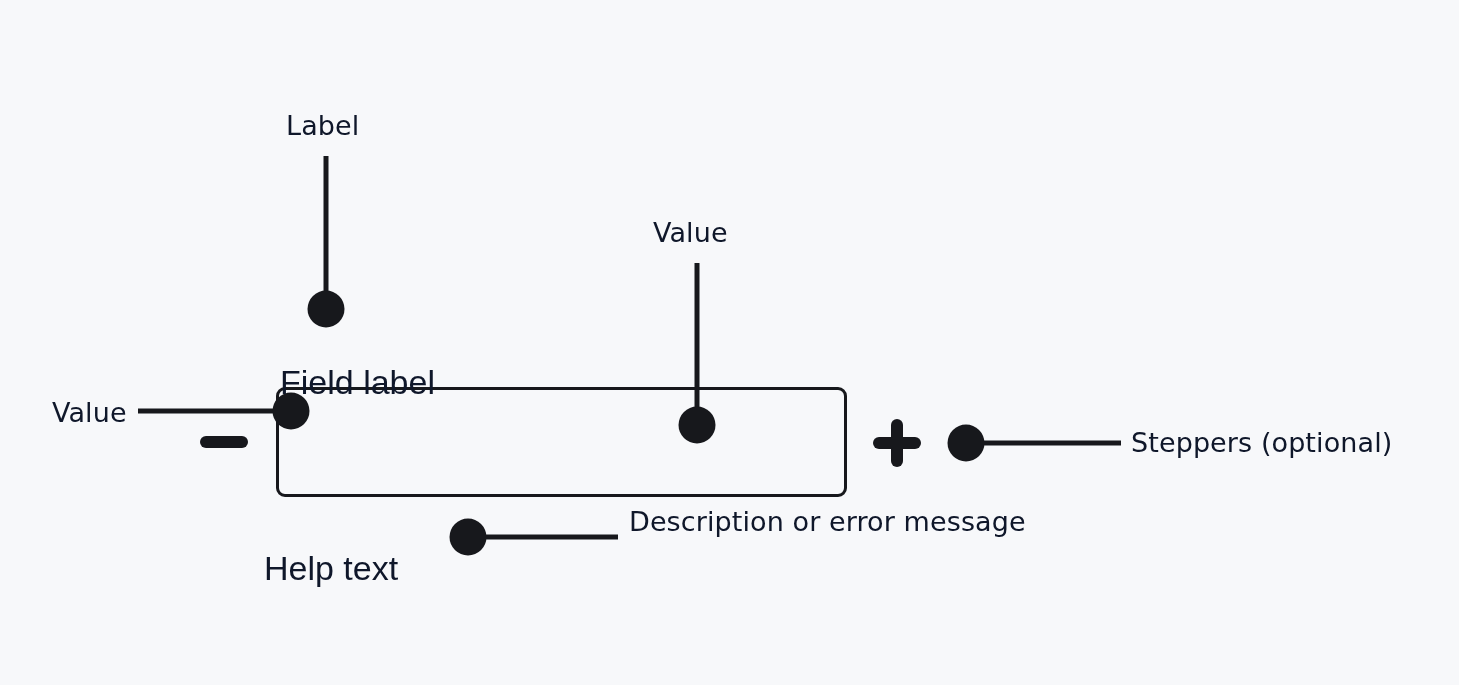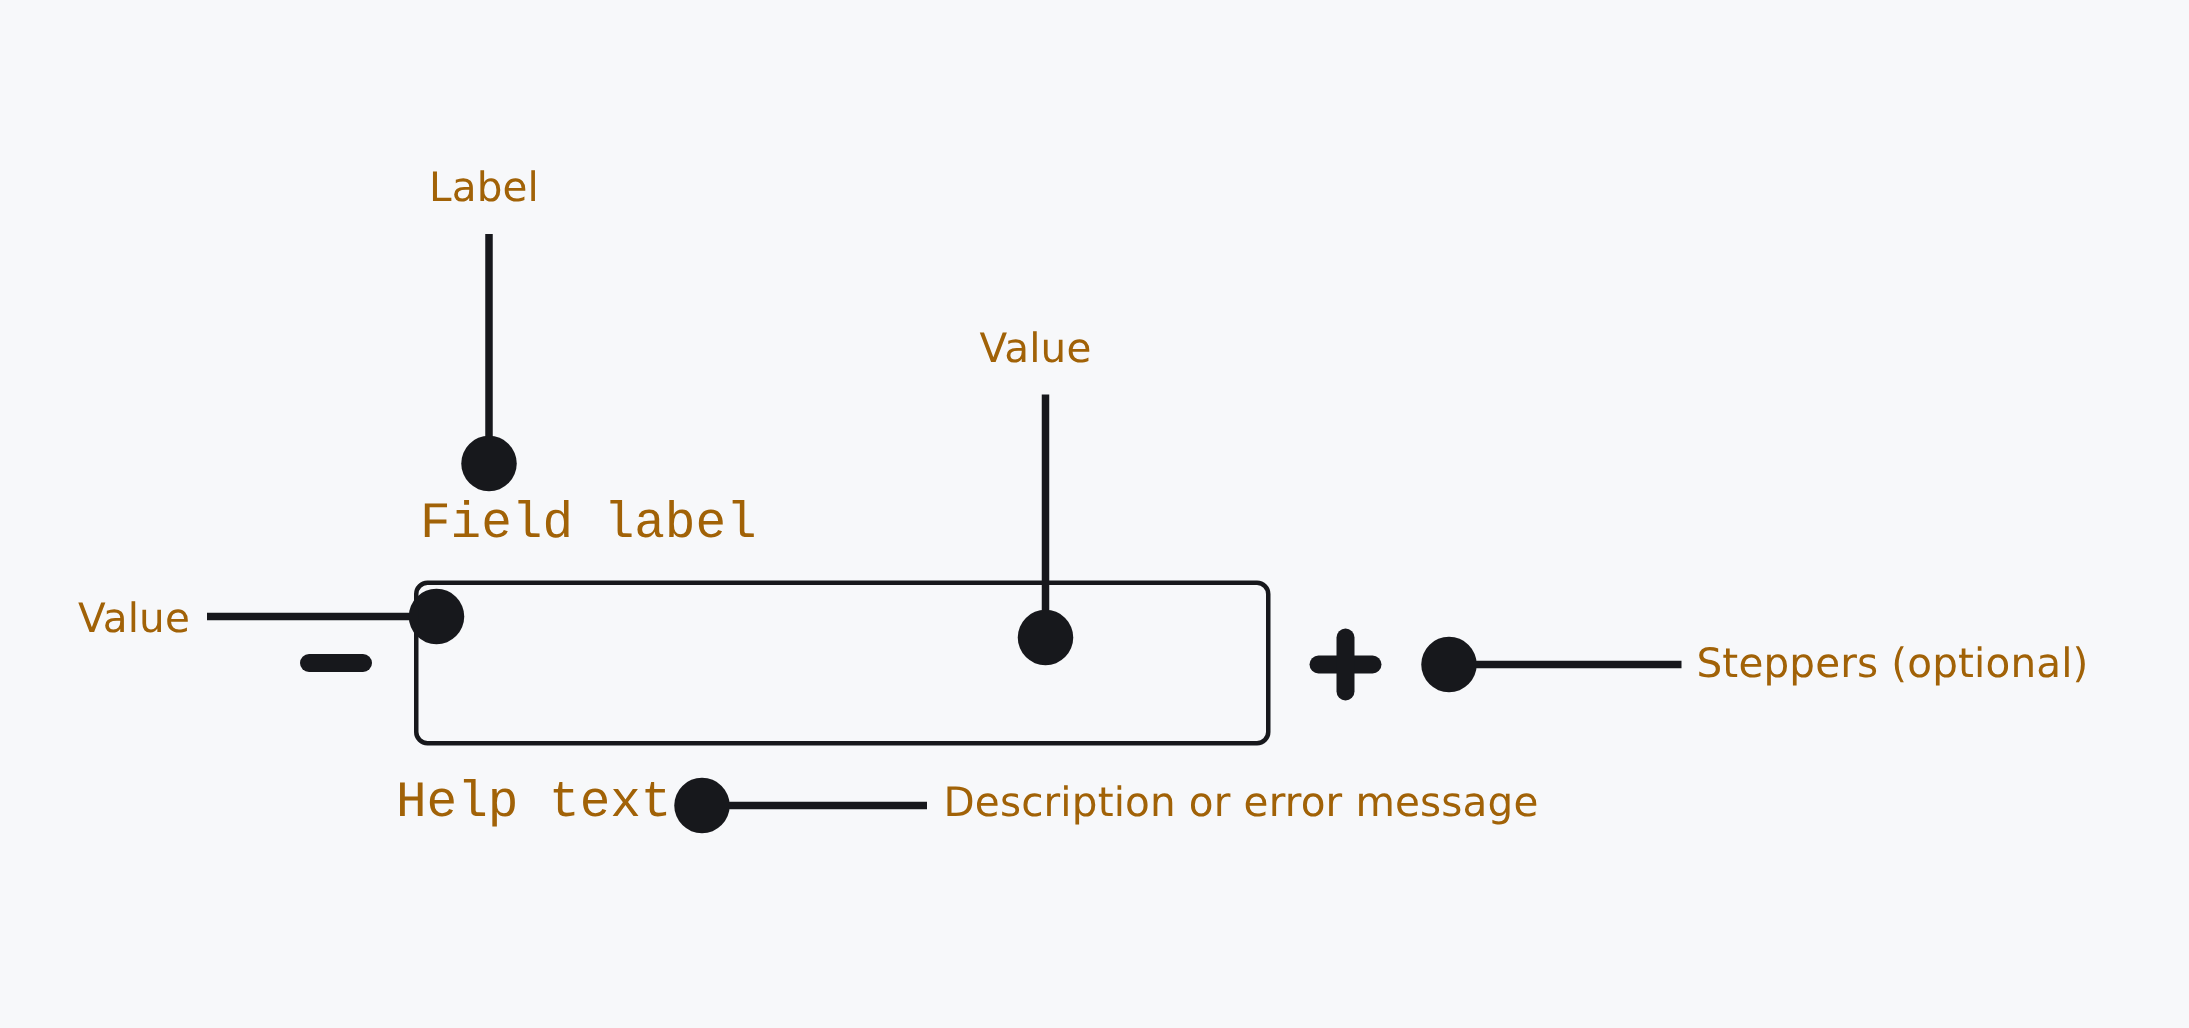--- a/index.html
+++ b/index.html
@@ -23,42 +23,43 @@
   #wires {
     position: absolute;
     left: 0;
     top: 0;
     width: 1459px;
     height: 685px;
     pointer-events: none;
   }
   .txt {
     position: absolute;
-    color: #a16207;
+    color: #0f172a;
     white-space: nowrap;
     line-height: 1;
   }
   
   .callout {
     font-family: "DejaVu Sans", sans-serif;
     font-size: 27px;
     font-weight: 400;
     letter-spacing: 0.1px;
   }
   
   .specimen {
-    font-family: Liberation Mono, monospace;
+    font-family: Liberation Sans, sans-serif;
     font-size: 34px;
     font-weight: 400;
+    margin-top: 32px;
   }
   #label-callout   { left: 286px; top: 112px; }
   #input-callout   { left: 653px; top: 219px; }
   #value-callout   { left: 52px;  top: 399px; }
   #steppers-callout{ left: 1131px; top: 429px; text-align: center; }
-  #desc-callout    { left: 629px; top: 522px; text-align: right; }
+  #desc-callout    { left: 629px; top: 508px; text-align: right; }
 
   #field-label     { left: 280px; top: 333px; }
   #field-value     { left: 305px; top: 424px; }
   #help-text       { left: 264px; top: 519px; }
 
   #input-box {
     position: absolute;
     left: 276px;
     top: 387px;
     width: 565px;

